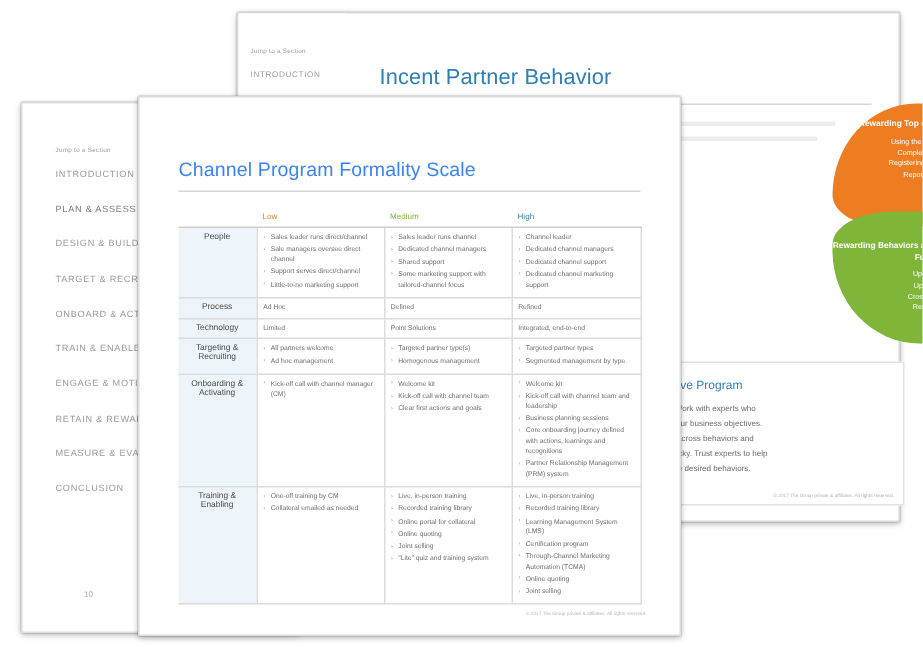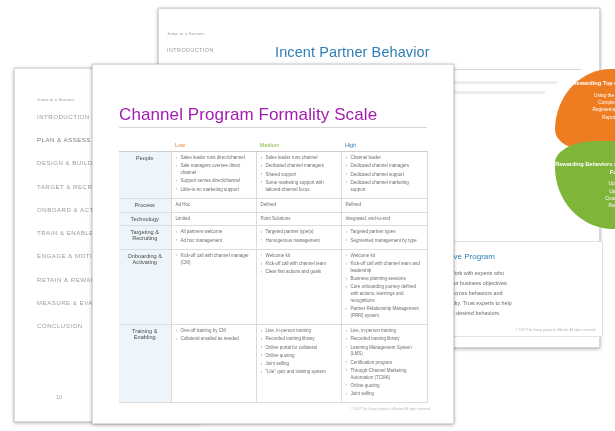--- a/index.html
+++ b/index.html
@@ -55,21 +55,21 @@
     letter-spacing: 0.45px;
     margin-bottom: 12px;
     line-height: 1.25;
   }
   .back-main {
     position: absolute;
     left: 80px; top: 0; right: 0; bottom: 0;
   }
   .back-title {
     position: absolute;
-    left: 36px;
+    left: 14px;
     top: 35px;
     font-size: 14.5px;
     color: #2f7fb5;
     letter-spacing: 0.1px;
   }
   .back-rule {
     position: absolute;
     left: 30px;
     top: 60px;
     width: 312px;
@@ -196,22 +196,22 @@
     left: 92px;
     top: 64px;
     width: 360px;
     height: 358px;
     border: 1px solid #dcdcdc;
   }
   .front-title {
     position: absolute;
     left: 26px;
     top: 40px;
-    font-size: 17px;
-    color: #a21caf;
+    font-size: 13px;
+    color: #3b82f6;
     letter-spacing: 0.1px;
   }
   .front-rule {
     position: absolute;
     left: 26px;
     top: 62px;
     width: 308px;
     height: 1px;
     background: #d6d6d6;
   }

